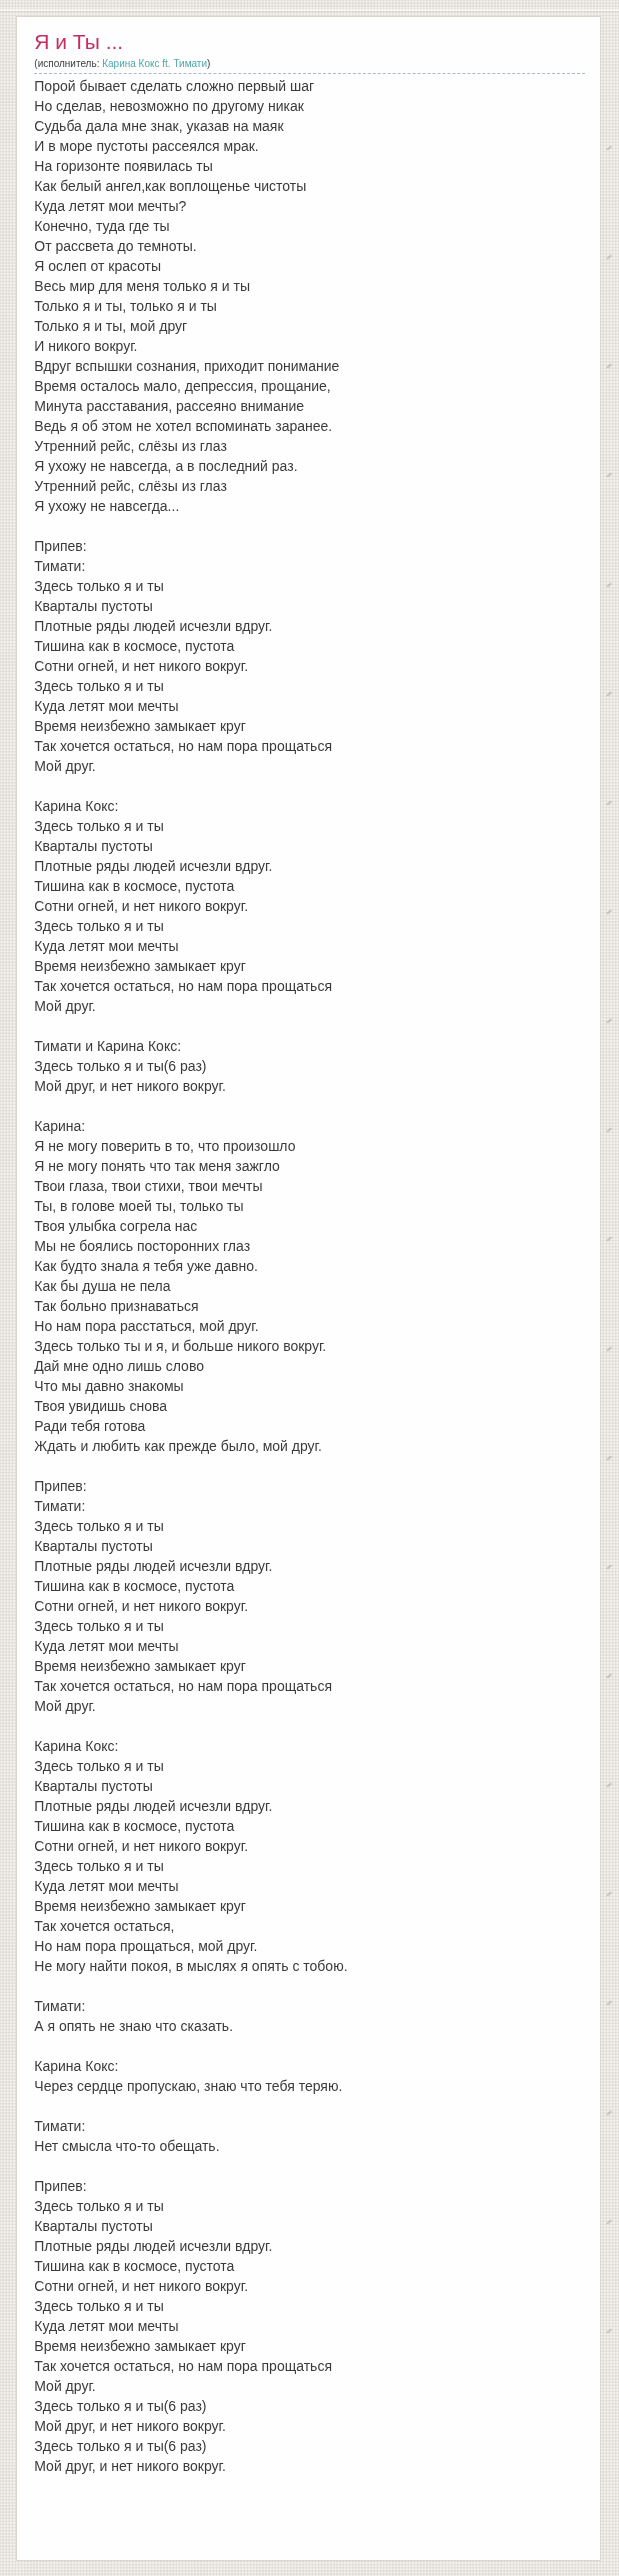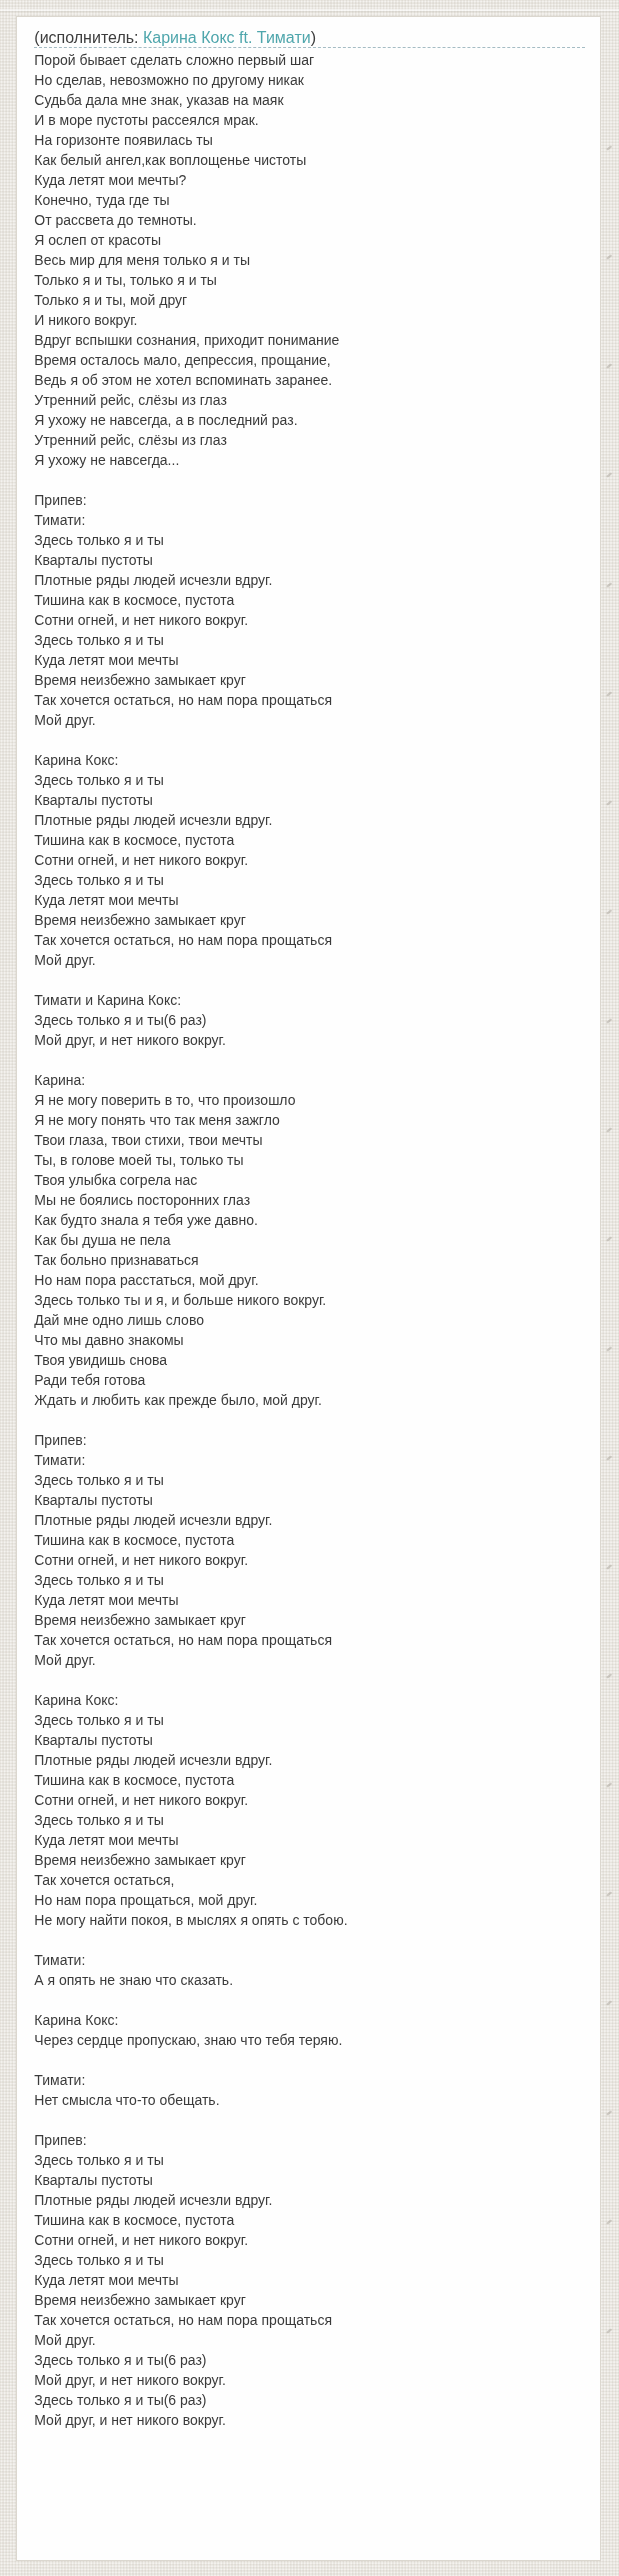--- a/index.html
+++ b/index.html
@@ -40,21 +40,21 @@
   }
   .title {
     margin: 0;
     font-size: 21px;
     font-weight: 400;
     line-height: 26px;
     color: #c32e63;
   }
   .artist-line {
     margin-top: 1.5px;
-    font-size: 16px;
+    font-size: 10px;
     line-height: 15.5px;
     color: #3d3d3d;
     padding-bottom: 1.5px;
     border-bottom: 0.8px dashed #a5bcc4;
   }
   .artist-link {
     color: #4fa6ac;
     text-decoration: none;
     cursor: pointer;
   }
@@ -78,20 +78,21 @@
     transform: rotate(-38deg);
     border-radius: 0.8px;
   }
 </style>
 </head>
 <body>
 
 <div class="top-seam"></div>
 
 <div class="card">
+  <h1 class="title">Я и Ты ...</h1>
 
   <div class="artist-line">
     <span>(исполнитель: </span><a class="artist-link">Карина Кокс ft. Тимати</a><span>)</span>
   </div>
 
   <div class="lyrics" id="lyrics">
       <div class="line">Порой бывает сделать сложно первый шаг</div>
       <div class="line">Но сделав, невозможно по другому никак</div>
       <div class="line">Судьба дала мне знак, указав на маяк</div>
       <div class="line">И в море пустоты рассеялся мрак.</div>
@@ -100,20 +101,21 @@
       <div class="line">Куда летят мои мечты?</div>
       <div class="line">Конечно, туда где ты</div>
       <div class="line">От рассвета до темноты.</div>
       <div class="line">Я ослеп от красоты</div>
       <div class="line">Весь мир для меня только я и ты</div>
       <div class="line">Только я и ты, только я и ты</div>
       <div class="line">Только я и ты, мой друг</div>
       <div class="line">И никого вокруг.</div>
       <div class="line">Вдруг вспышки сознания, приходит понимание</div>
       <div class="line">Время осталось мало, депрессия, прощание,</div>
+      <div class="line">Минута расставания, рассеяно внимание</div>
       <div class="line">Ведь я об этом не хотел вспоминать заранее.</div>
       <div class="line">Утренний рейс, слёзы из глаз</div>
       <div class="line">Я ухожу не навсегда, а в последний раз.</div>
       <div class="line">Утренний рейс, слёзы из глаз</div>
       <div class="line">Я ухожу не навсегда...</div>
       <div class="line">&nbsp;</div>
       <div class="line">Припев:</div>
       <div class="line">Тимати:</div>
       <div class="line">Здесь только я и ты</div>
       <div class="line">Кварталы пустоты</div>

